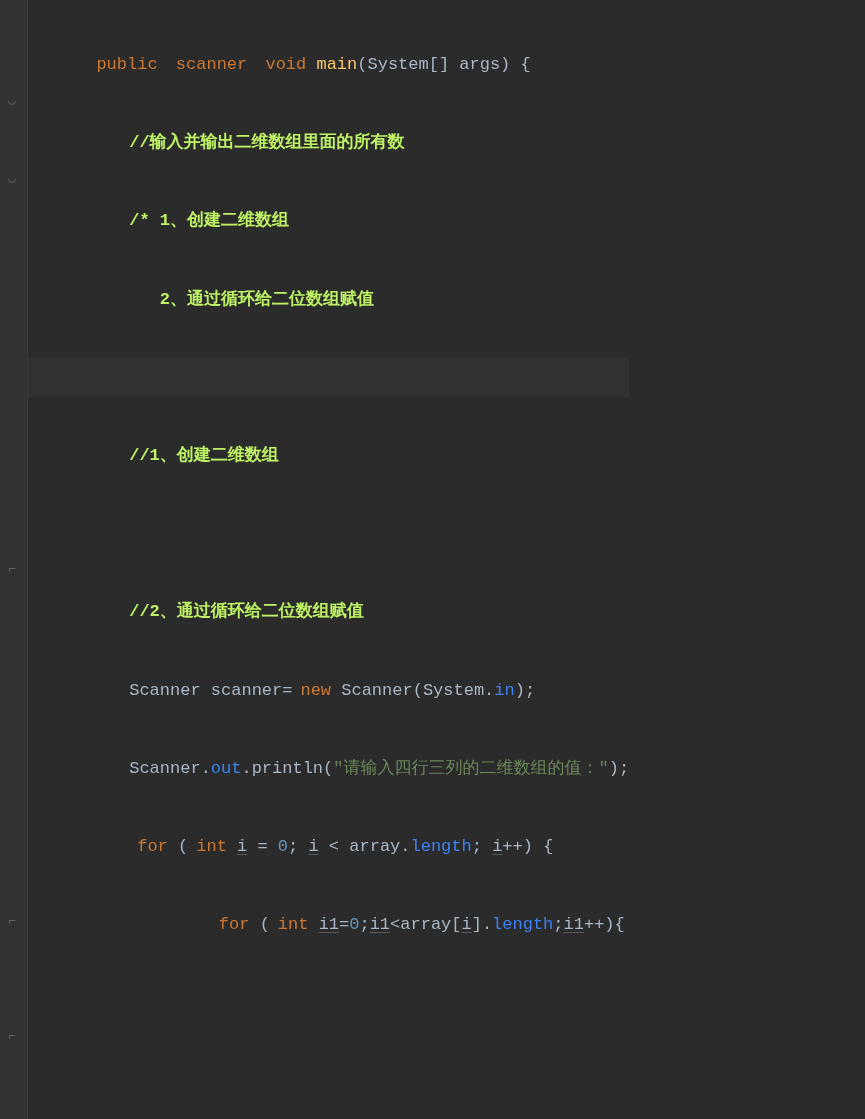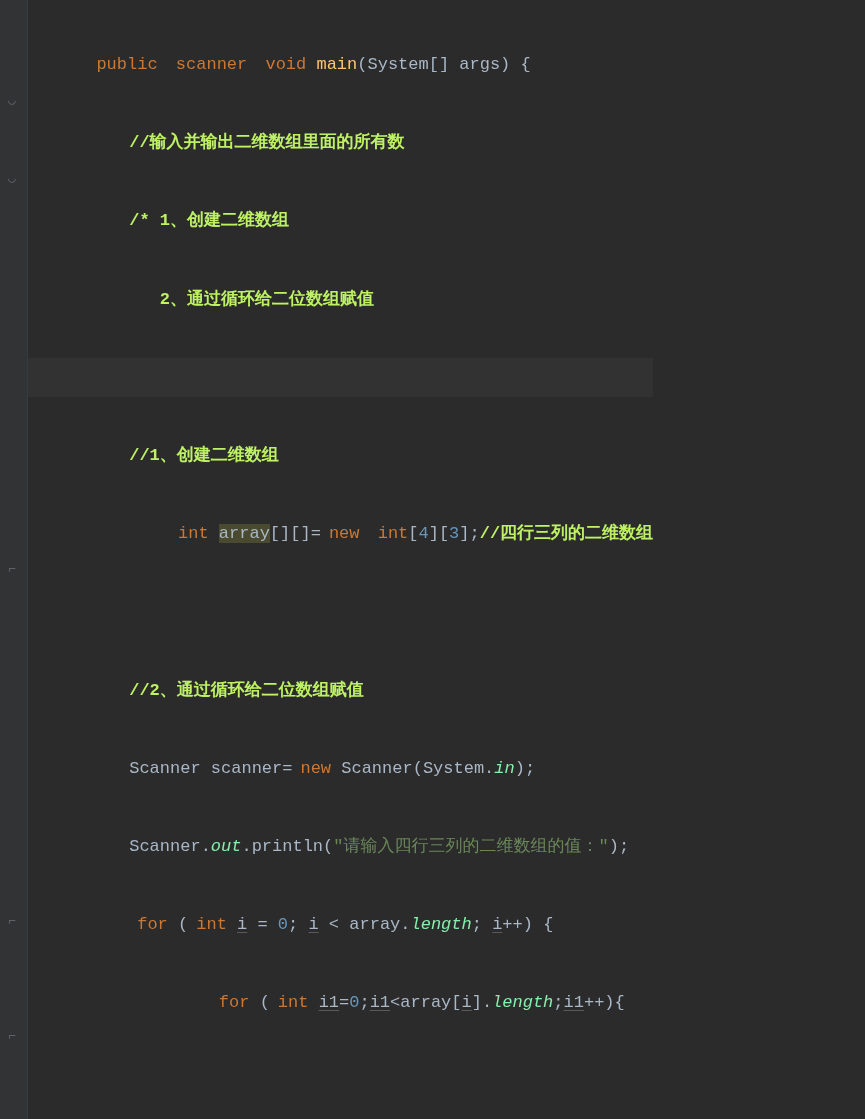--- a/index.html
+++ b/index.html
@@ -35,21 +35,21 @@
     padding-top: 6px;
     white-space: pre;
   }
   .line { display: block; padding-left: 40px; }
   .hl-line { background: #323232; }
   .kw { color: #cc7832; margin-left: 8px; }
   .mname { color: #ffc66d; }
   .comment { color: #bef264; font-weight: bold; }
   .num { color: #6897bb; }
   .str { color: #6a8759; }
-  .field { color: #86efac; font-style: italic; }
+  .field { color: #3b82f6; }
   .under { text-decoration: underline; text-decoration-color: #5a5a5a; text-underline-offset: 3px; }
   .sel { background: #4a4a30; }
 </style>
 </head>
 <body>
 
 <div class="gutter">
   <span class="gutter-icon" style="top:86px;">◡</span>
   <span class="gutter-icon" style="top:164px;">◡</span>
   <span class="gutter-icon" style="top:555px;">⌐</span>
@@ -57,21 +57,20 @@
   <span class="gutter-icon" style="top:1022px;">⌐</span>
 </div>
 
 <div class="editor">
 <span class="line">  <span class="kw">public</span> <span class="kw">scanner</span> <span class="kw">void</span> <span class="mname">main</span>(<span>System</span><span>[] args) {</span></span>
 <span class="line">      <span class="comment">//输入并输出二维数组里面的所有数</span></span>
 <span class="line">      <span class="comment">/* 1、创建二维数组</span></span>
 <span class="line">      <span class="comment">   2、通过循环给二位数组赋值</span></span>
 <span class="line hl-line"> </span>
 <span class="line">      <span class="comment">//1、创建二维数组</span></span>
-<span class="line">          <span class="kw">int</span> <span class="sel">array</span><span>[][]=</span><span class="kw">new</span> <span class="kw">int</span><span>[</span><span class="num">4</span><span>][</span><span class="num">3</span><span>];</span><span class="comment">//四行三列的二维数组</span></span>
 <span class="line"> </span>
 <span class="line">      <span class="comment">//2、通过循环给二位数组赋值</span></span>
 <span class="line">      <span>Scanner scanner=</span><span class="kw">new</span><span> Scanner(System.</span><span class="field">in</span><span>);</span></span>
 <span class="line">      <span>Scanner.</span><span class="field">out</span><span>.println(</span><span class="str">"请输入四行三列的二维数组的值："</span><span>);</span></span>
 <span class="line">      <span class="kw">for</span> (<span class="kw">int</span> <span class="under">i</span><span> = </span><span class="num">0</span><span>; </span><span class="under">i</span><span> &lt; array.</span><span class="field">length</span><span>; </span><span class="under">i</span><span>++) {</span></span>
 <span class="line">              <span class="kw">for</span> (<span class="kw">int</span> <span class="under">i1</span><span>=</span><span class="num">0</span><span>;</span><span class="under">i1</span><span>&lt;array[</span><span class="under">i</span><span>].</span><span class="field">length</span><span>;</span><span class="under">i1</span><span>++){</span></span>
 
 
 
 

